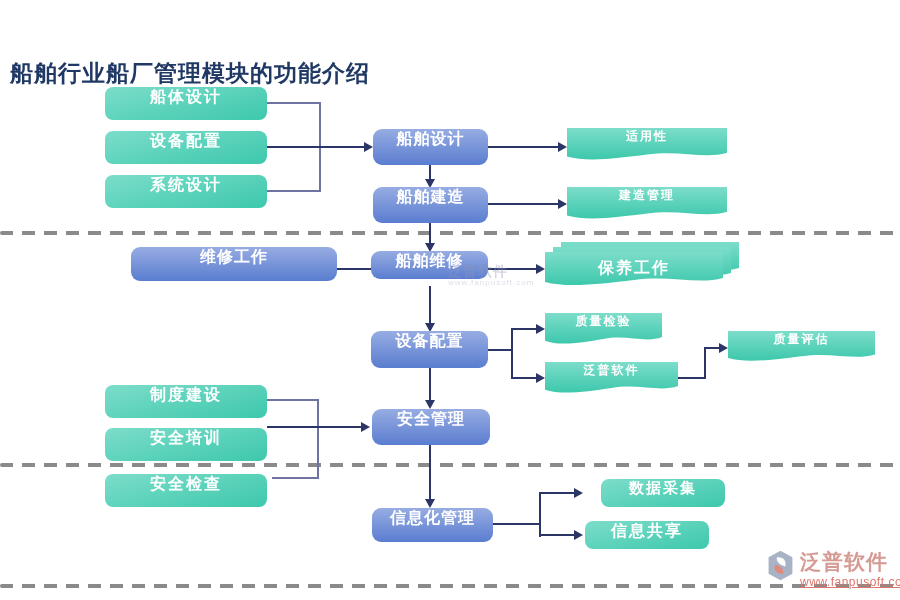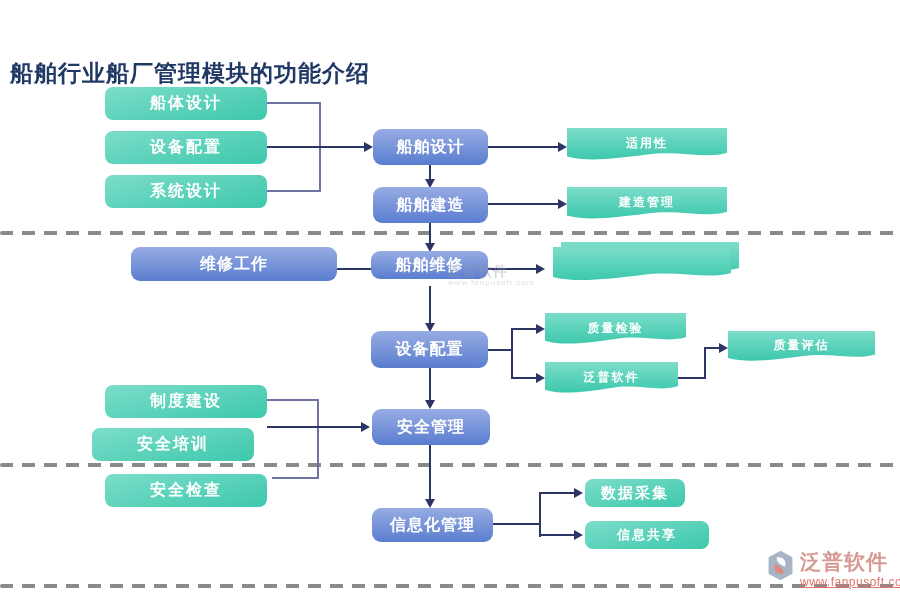--- a/index.html
+++ b/index.html
@@ -10,21 +10,21 @@
   .title{
     position:absolute;left:10px;top:30px;width:820px;text-align:left;
     font-size:23px;font-weight:bold;color:var(--title);letter-spacing:1px;z-index:4;margin-top:28px;
   }
   .dash{
     position:absolute;left:0;width:900px;height:4px;z-index:1;
     background:repeating-linear-gradient(90deg,var(--dash) 0 13px,transparent 13px 22px);
     border-radius:2px;
   }
   .box{
-    position:absolute;display:flex;align-items:center;justify-content:center;
+    position:absolute;display:flex;align-items:flex-start;justify-content:center;
     color:#fff;font-weight:bold;z-index:4;box-sizing:border-box;text-align:center;
   }
   .teal{
     background:linear-gradient(165deg,var(--teal-top),var(--teal-bottom));
     border-radius:8px;font-size:16px;letter-spacing:2px;
   }
   .blue{
     background:linear-gradient(180deg,var(--blue-top),var(--blue-bottom));
     border-radius:9px;font-size:16px;letter-spacing:1px;
   }
@@ -77,21 +77,21 @@
 <div class="box teal" style="left:105px;top:131px;width:162px;height:33px">
     <span>设备配置</span>
   </div>
 <div class="box teal" style="left:105px;top:175px;width:162px;height:33px">
     <span>系统设计</span>
   </div>
 
 <div class="box teal" style="left:105px;top:385px;width:162px;height:33px">
     <span>制度建设</span>
   </div>
-<div class="box teal" style="left:92px;top:428px;width:162px;height:33px">
+<div class="box teal" style="left:105px;top:428px;width:162px;height:33px">
     <span>安全培训</span>
   </div>
 <div class="box teal" style="left:105px;top:474px;width:162px;height:33px">
     <span>安全检查</span>
   </div>
 
 <div class="box blue" style="left:373px;top:129px;width:115px;height:36px">
     <span>船舶设计</span>
   </div>
 <div class="box blue" style="left:373px;top:187px;width:115px;height:36px">
@@ -130,45 +130,51 @@
   <div class="layer" style="left:16px;top:0;width:178px;height:40px">
     <svg viewBox="0 0 160 40" preserveAspectRatio="none">
         <path d="M0,0 H160 V26 C138,33 112,23 80,28 C50,32 20,36 0,30 Z" fill="url(#gradDoc)"></path>
       </svg>
   </div>
   <div class="layer" style="left:8px;top:5px;width:178px;height:40px">
     <svg viewBox="0 0 160 40" preserveAspectRatio="none">
         <path d="M0,0 H160 V26 C138,33 112,23 80,28 C50,32 20,36 0,30 Z" fill="url(#gradDoc)"></path>
       </svg>
   </div>
-</div>
-
-<div class="box doc" style="left:545px;top:313px;width:141px;height:37px">
+  <div class="layer front" style="left:0;top:10px;width:178px;height:40px">
+    <svg viewBox="0 0 160 40" preserveAspectRatio="none">
+        <path d="M0,0 H160 V26 C138,33 112,23 80,28 C50,32 20,36 0,30 Z" fill="url(#gradDoc)"></path>
+      </svg>
+    <span class="lbl">保养工作</span>
+  </div>
+</div>
+
+<div class="box doc" style="left:545px;top:313px;width:117px;height:37px">
   <svg viewBox="0 0 160 40" preserveAspectRatio="none">
       <path d="M0,0 H160 V26 C138,33 112,23 80,28 C50,32 20,36 0,30 Z" fill="url(#gradDoc)"></path>
     </svg>
   <span class="lbl">质量检验</span>
 </div>
 <div class="box doc" style="left:545px;top:362px;width:133px;height:37px">
   <svg viewBox="0 0 160 40" preserveAspectRatio="none">
       <path d="M0,0 H160 V26 C138,33 112,23 80,28 C50,32 20,36 0,30 Z" fill="url(#gradDoc)"></path>
     </svg>
   <span class="lbl">泛普软件</span>
 </div>
 <div class="box doc" style="left:728px;top:331px;width:147px;height:36px">
   <svg viewBox="0 0 160 40" preserveAspectRatio="none">
       <path d="M0,0 H160 V26 C138,33 112,23 80,28 C50,32 20,36 0,30 Z" fill="url(#gradDoc)"></path>
     </svg>
   <span class="lbl">质量评估</span>
 </div>
 
-<div class="box teal" style="left:585px;top:479px;width:100px;height:28px;font-size:15px">
+<div class="box teal" style="left:601px;top:479px;width:124px;height:28px;font-size:15px">
     <span>数据采集</span>
   </div>
-<div class="box teal" style="left:585px;top:521px;width:124px;height:28px;font-size:13px">
+<div class="box teal" style="left:585px;top:521px;width:124px;height:28px;font-size:16px">
     <span>信息共享</span>
   </div>
 
 <div class="hline mline" style="left:267px;top:102px;width:54px"></div>
 <div class="hline mline" style="left:267px;top:190px;width:54px"></div>
 <div class="vline mline" style="left:319px;top:102px;height:90px"></div>
 
 <div class="hline mline" style="left:267px;top:399px;width:52px"></div>
 <div class="hline mline" style="left:272px;top:477px;width:47px"></div>
 <div class="vline mline" style="left:317px;top:399px;height:80px"></div>

